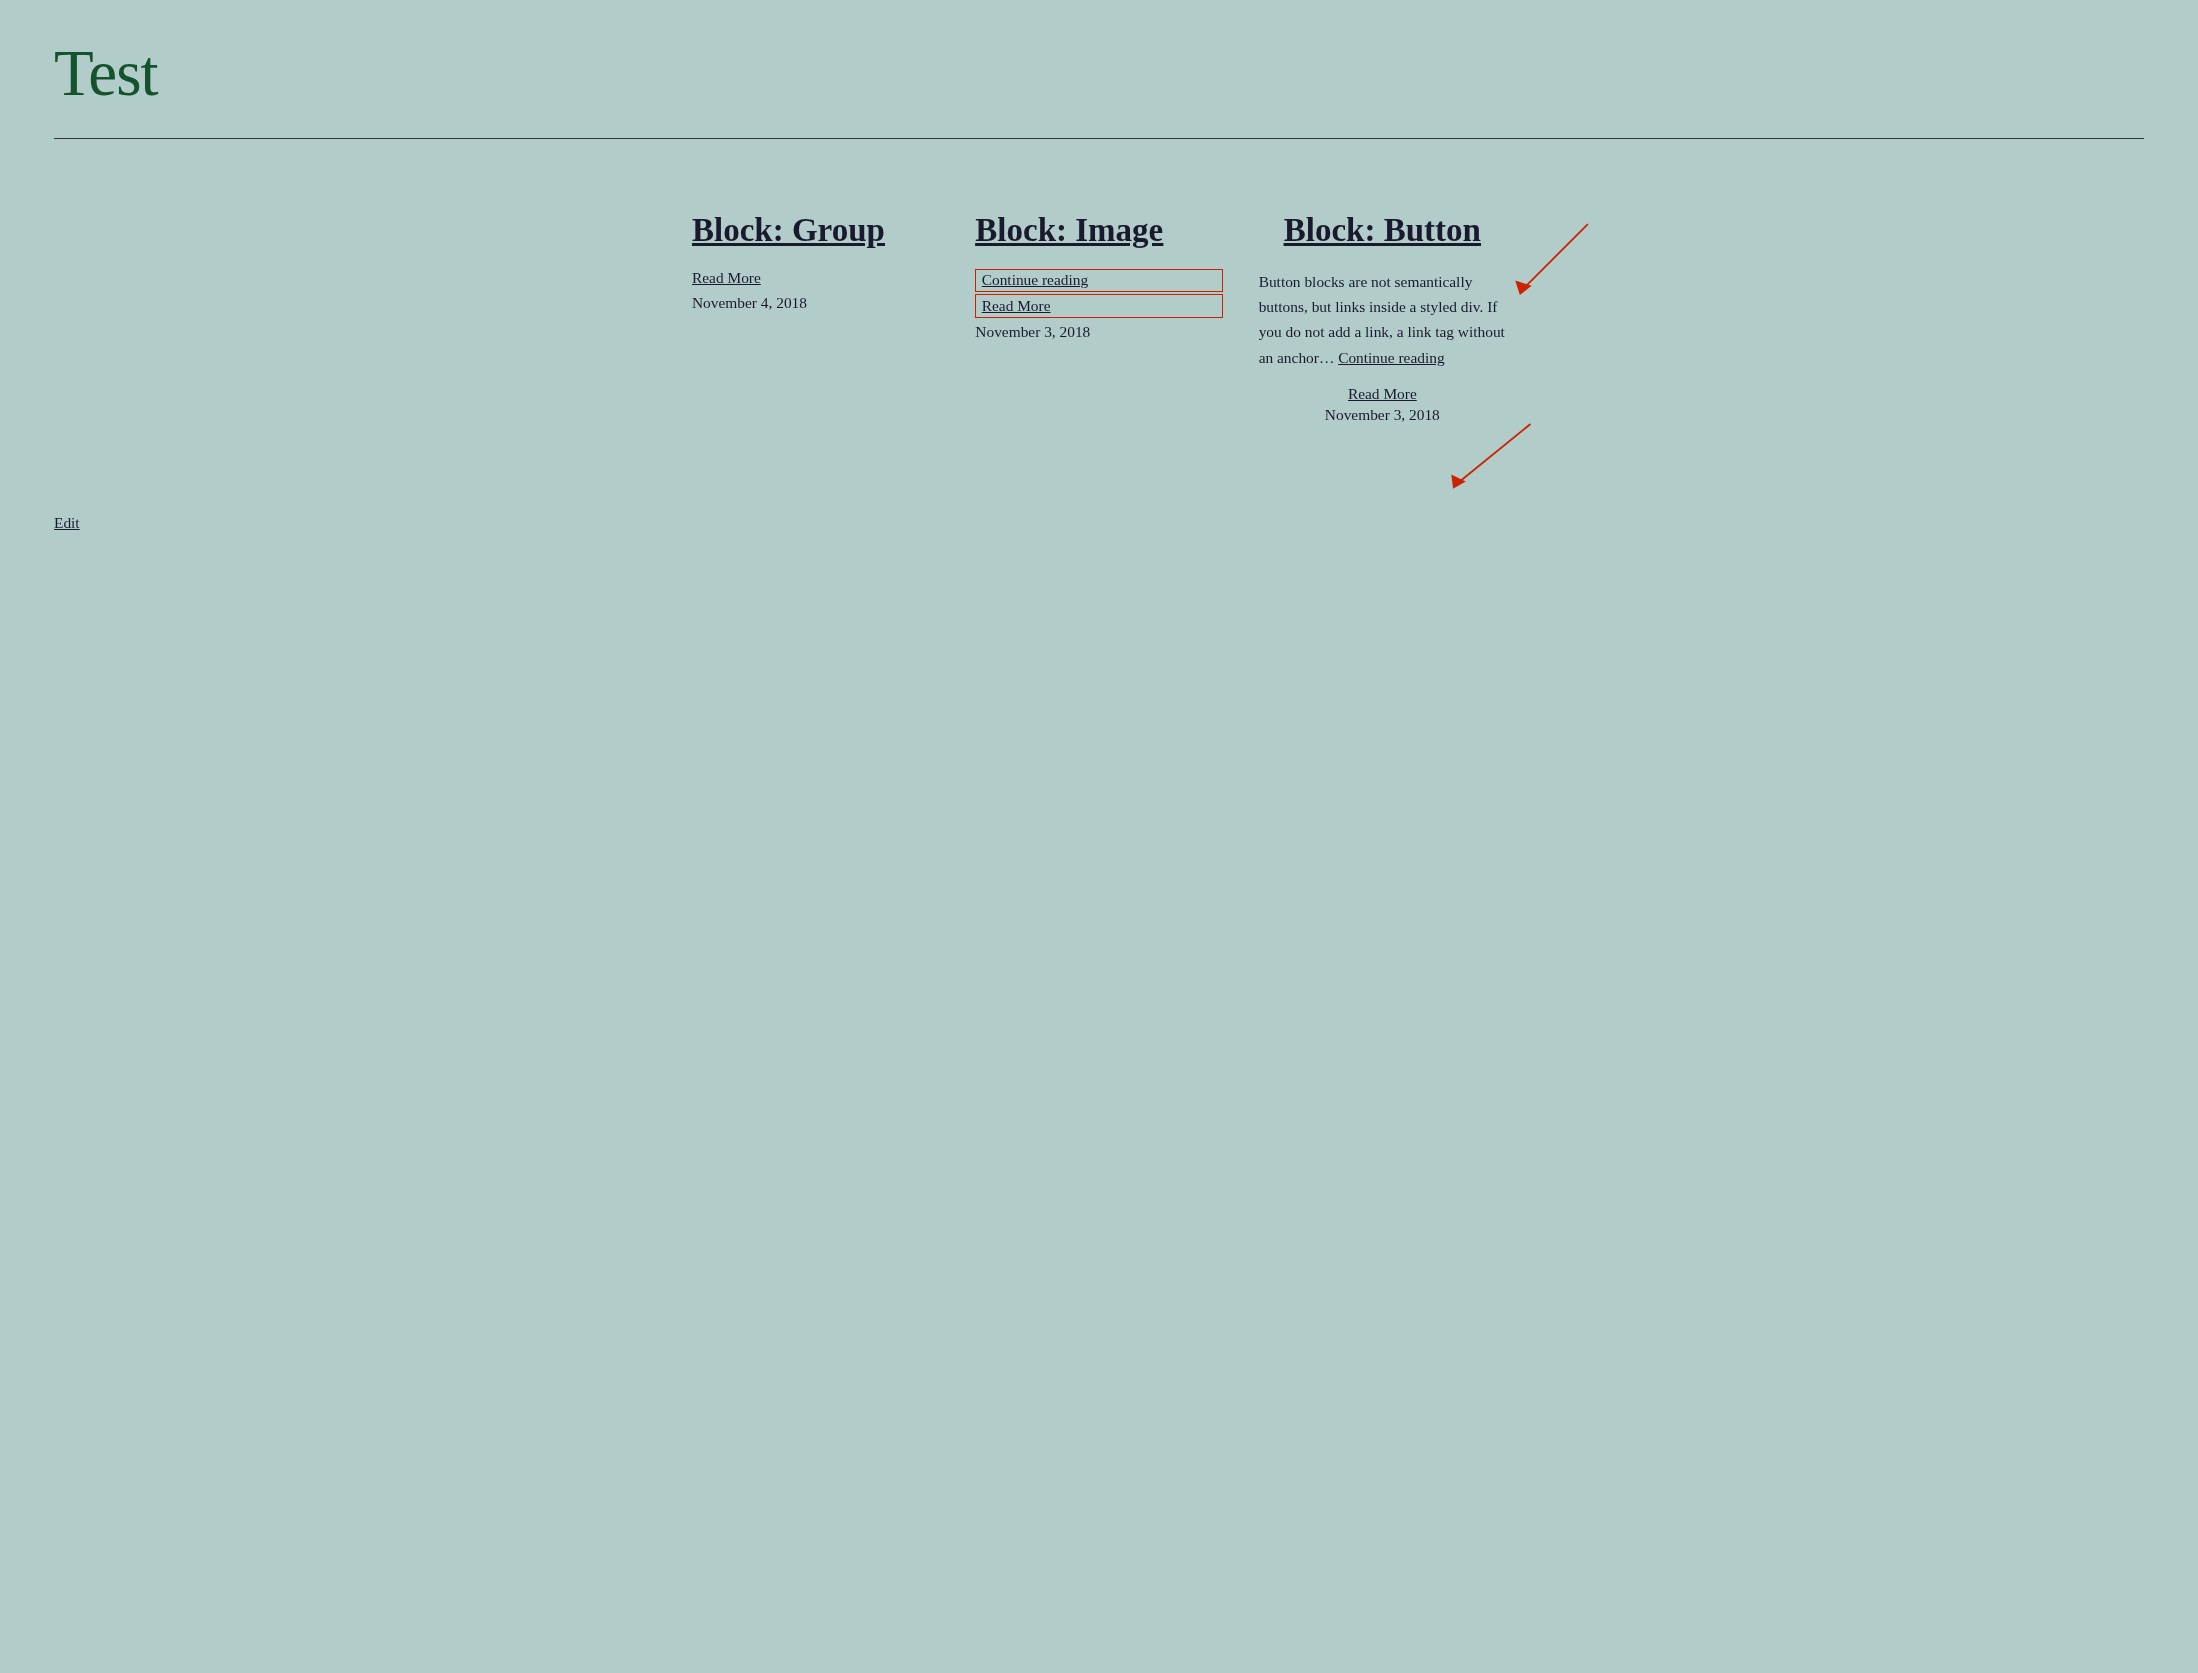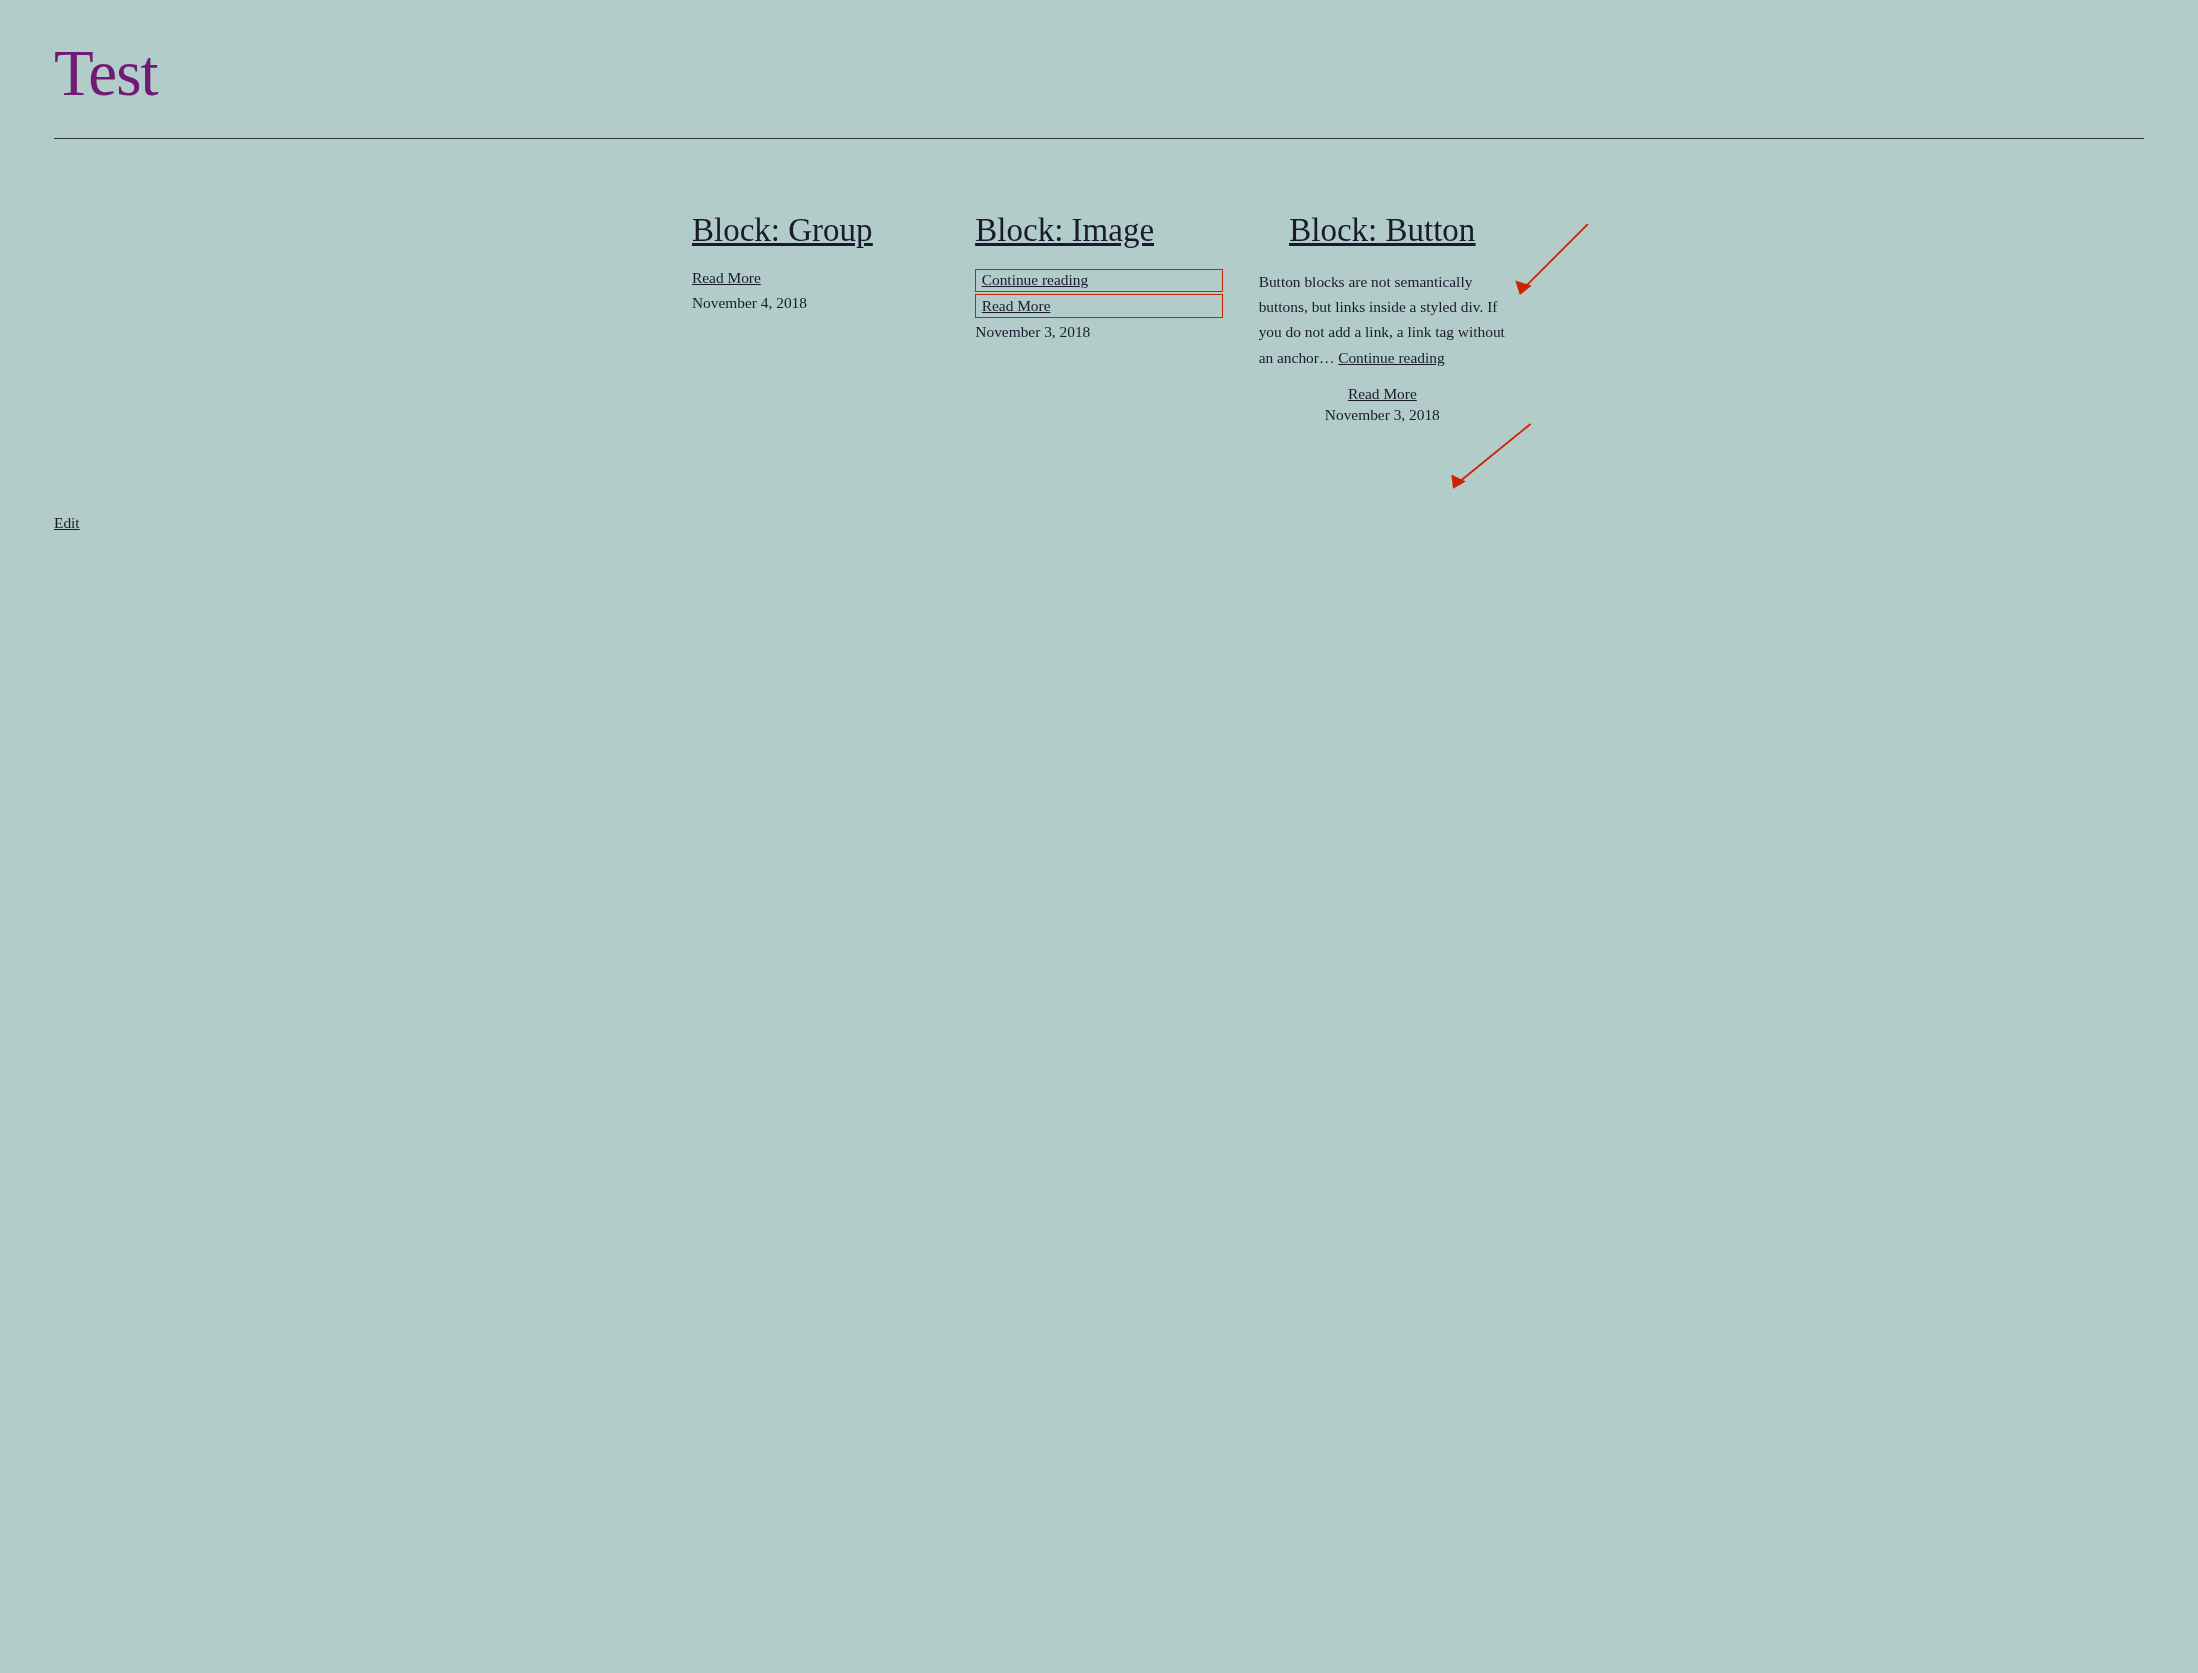--- a/index.html
+++ b/index.html
@@ -14,21 +14,21 @@
       min-height: 100vh;
     }
 
     .header {
       padding: 36px 54px 27px 54px;
     }
 
     .site-title {
       font-size: 65px;
       font-weight: 300;
-      color: #701a75;
+      color: #14532d;
       font-family: Georgia, serif;
       letter-spacing: -0.9px;
     }
 
     .divider {
       border: none;
       border-top: 0.9px solid #333;
       margin: 0 54px;
     }
 
@@ -46,21 +46,21 @@
       width: 100%;
     }
 
     .post-card {
       display: flex;
       flex-direction: column;
     }
 
     .post-title {
       font-size: 33px;
-      font-weight: 400;
+      font-weight: 700;
       color: #1a1a2e;
       line-height: 1.2;
       margin-bottom: 18px;
       text-decoration: underline;
       text-decoration-color: #1a1a2e;
       cursor: pointer;
     }
 
     .post-title a {
       color: #1a1a2e;

